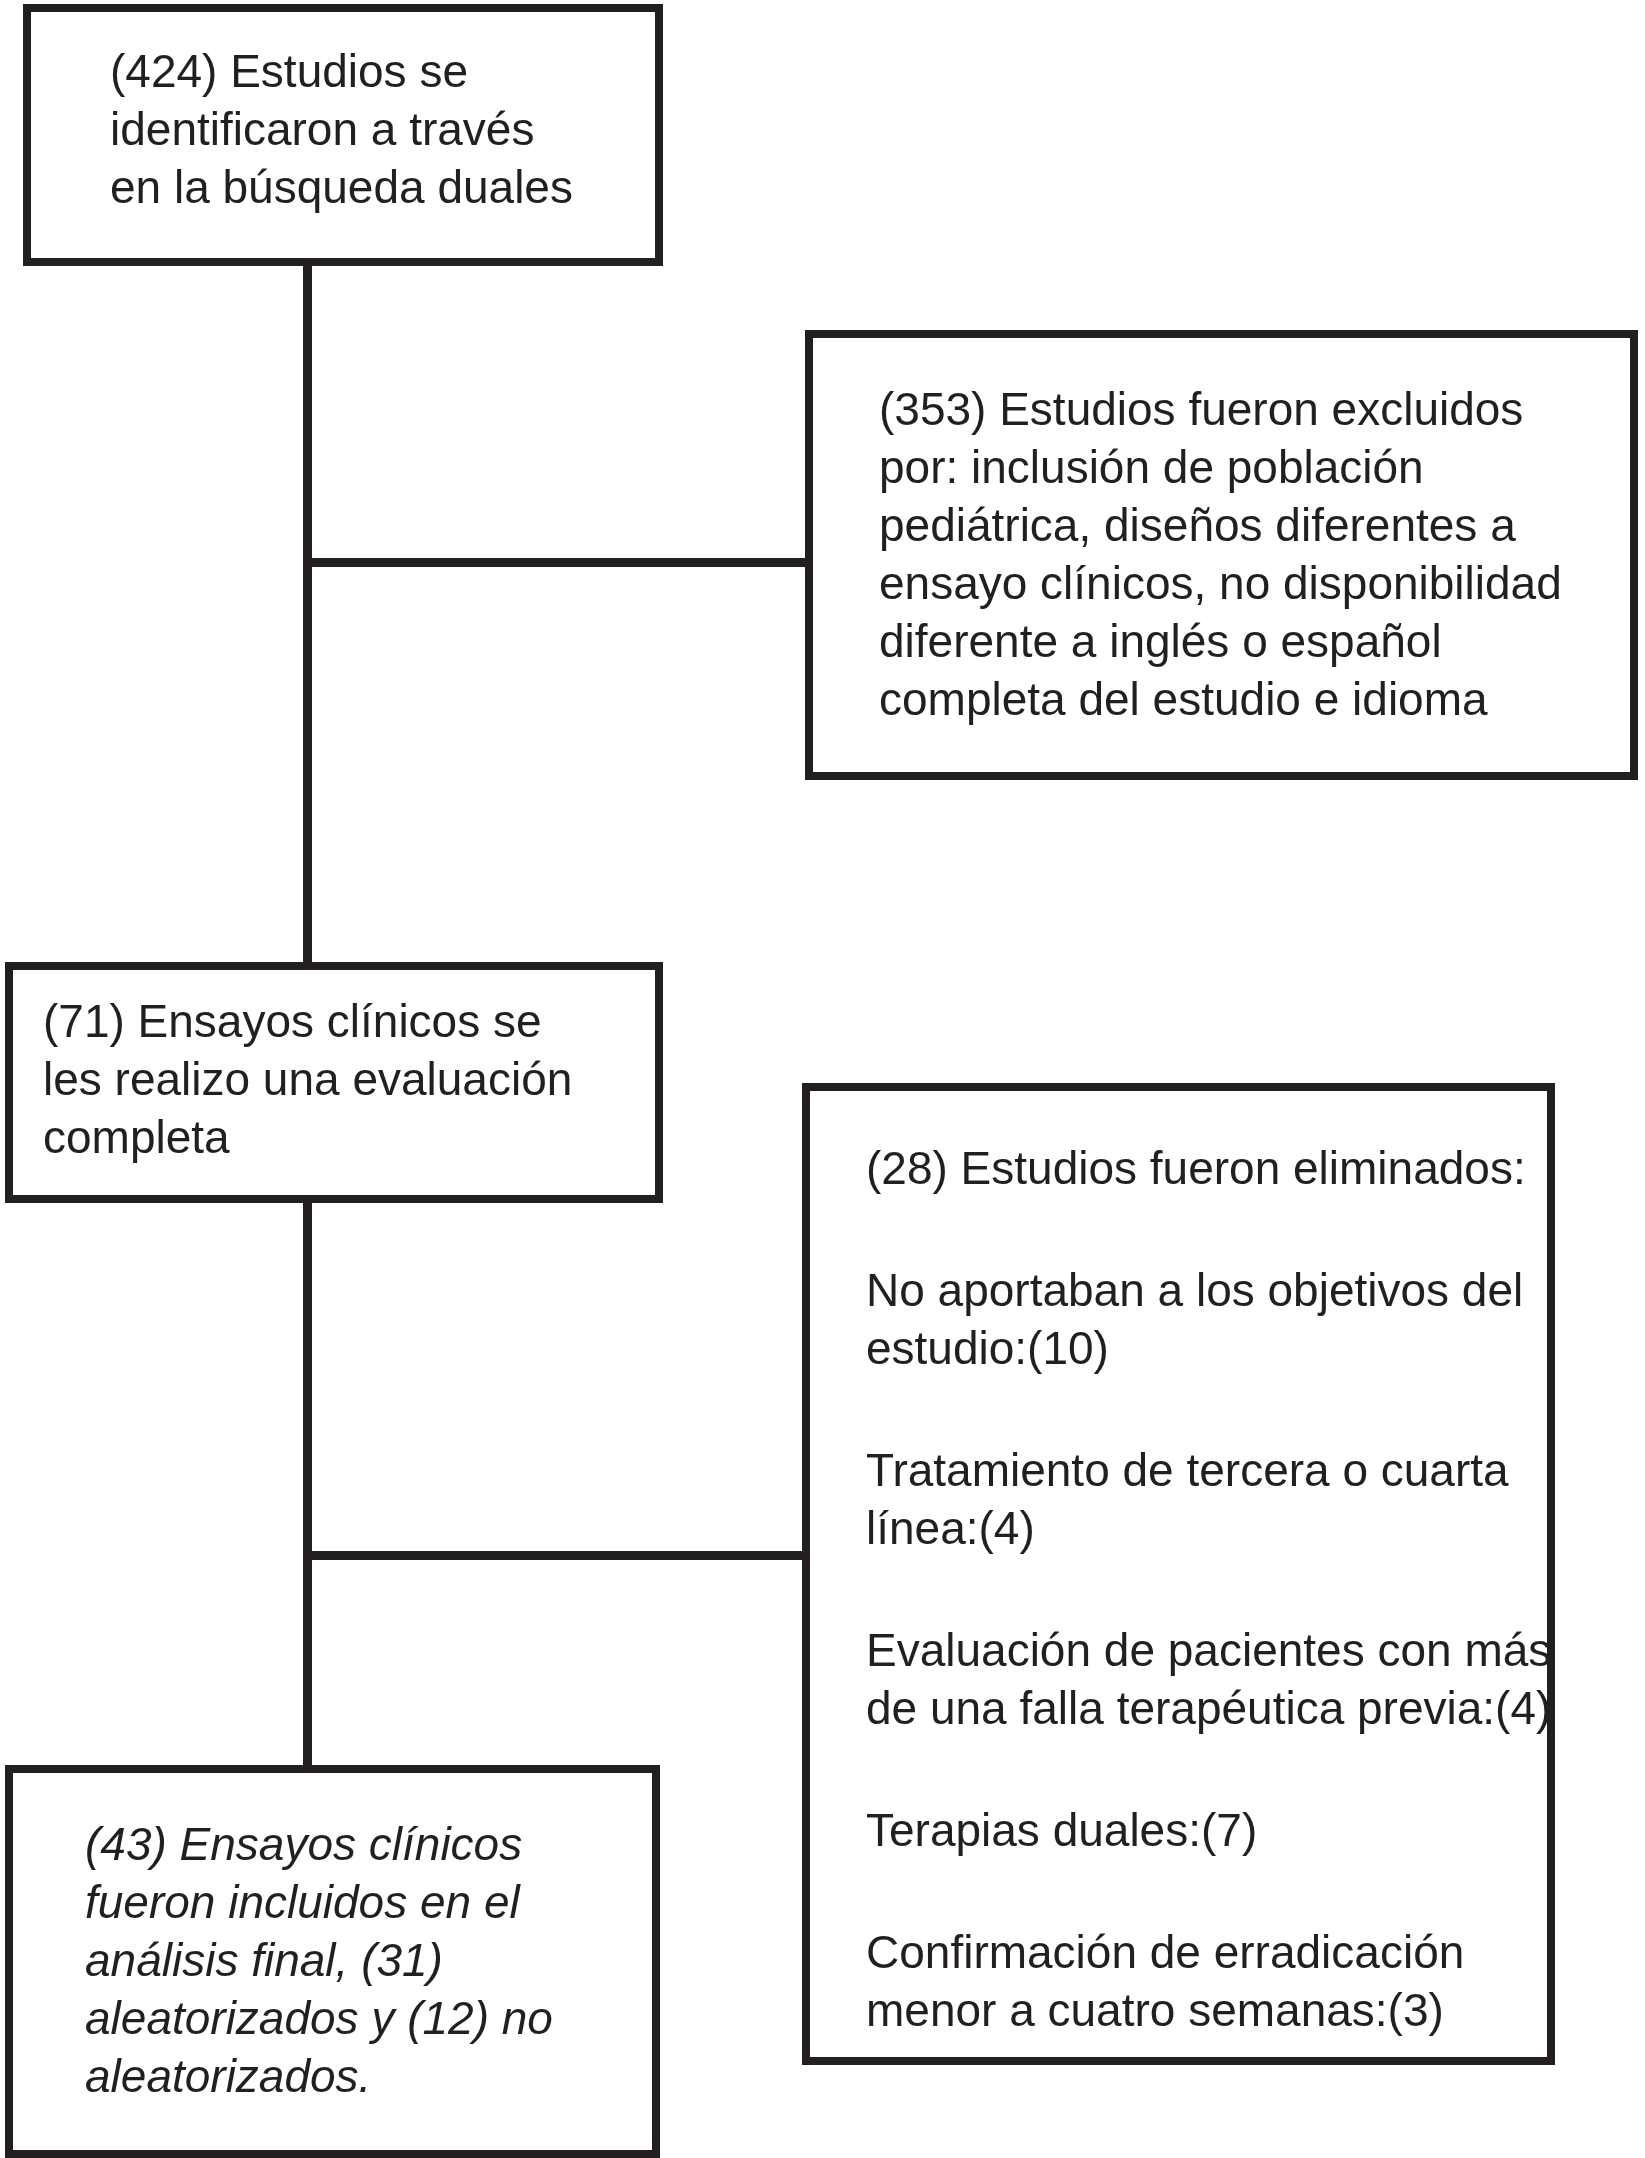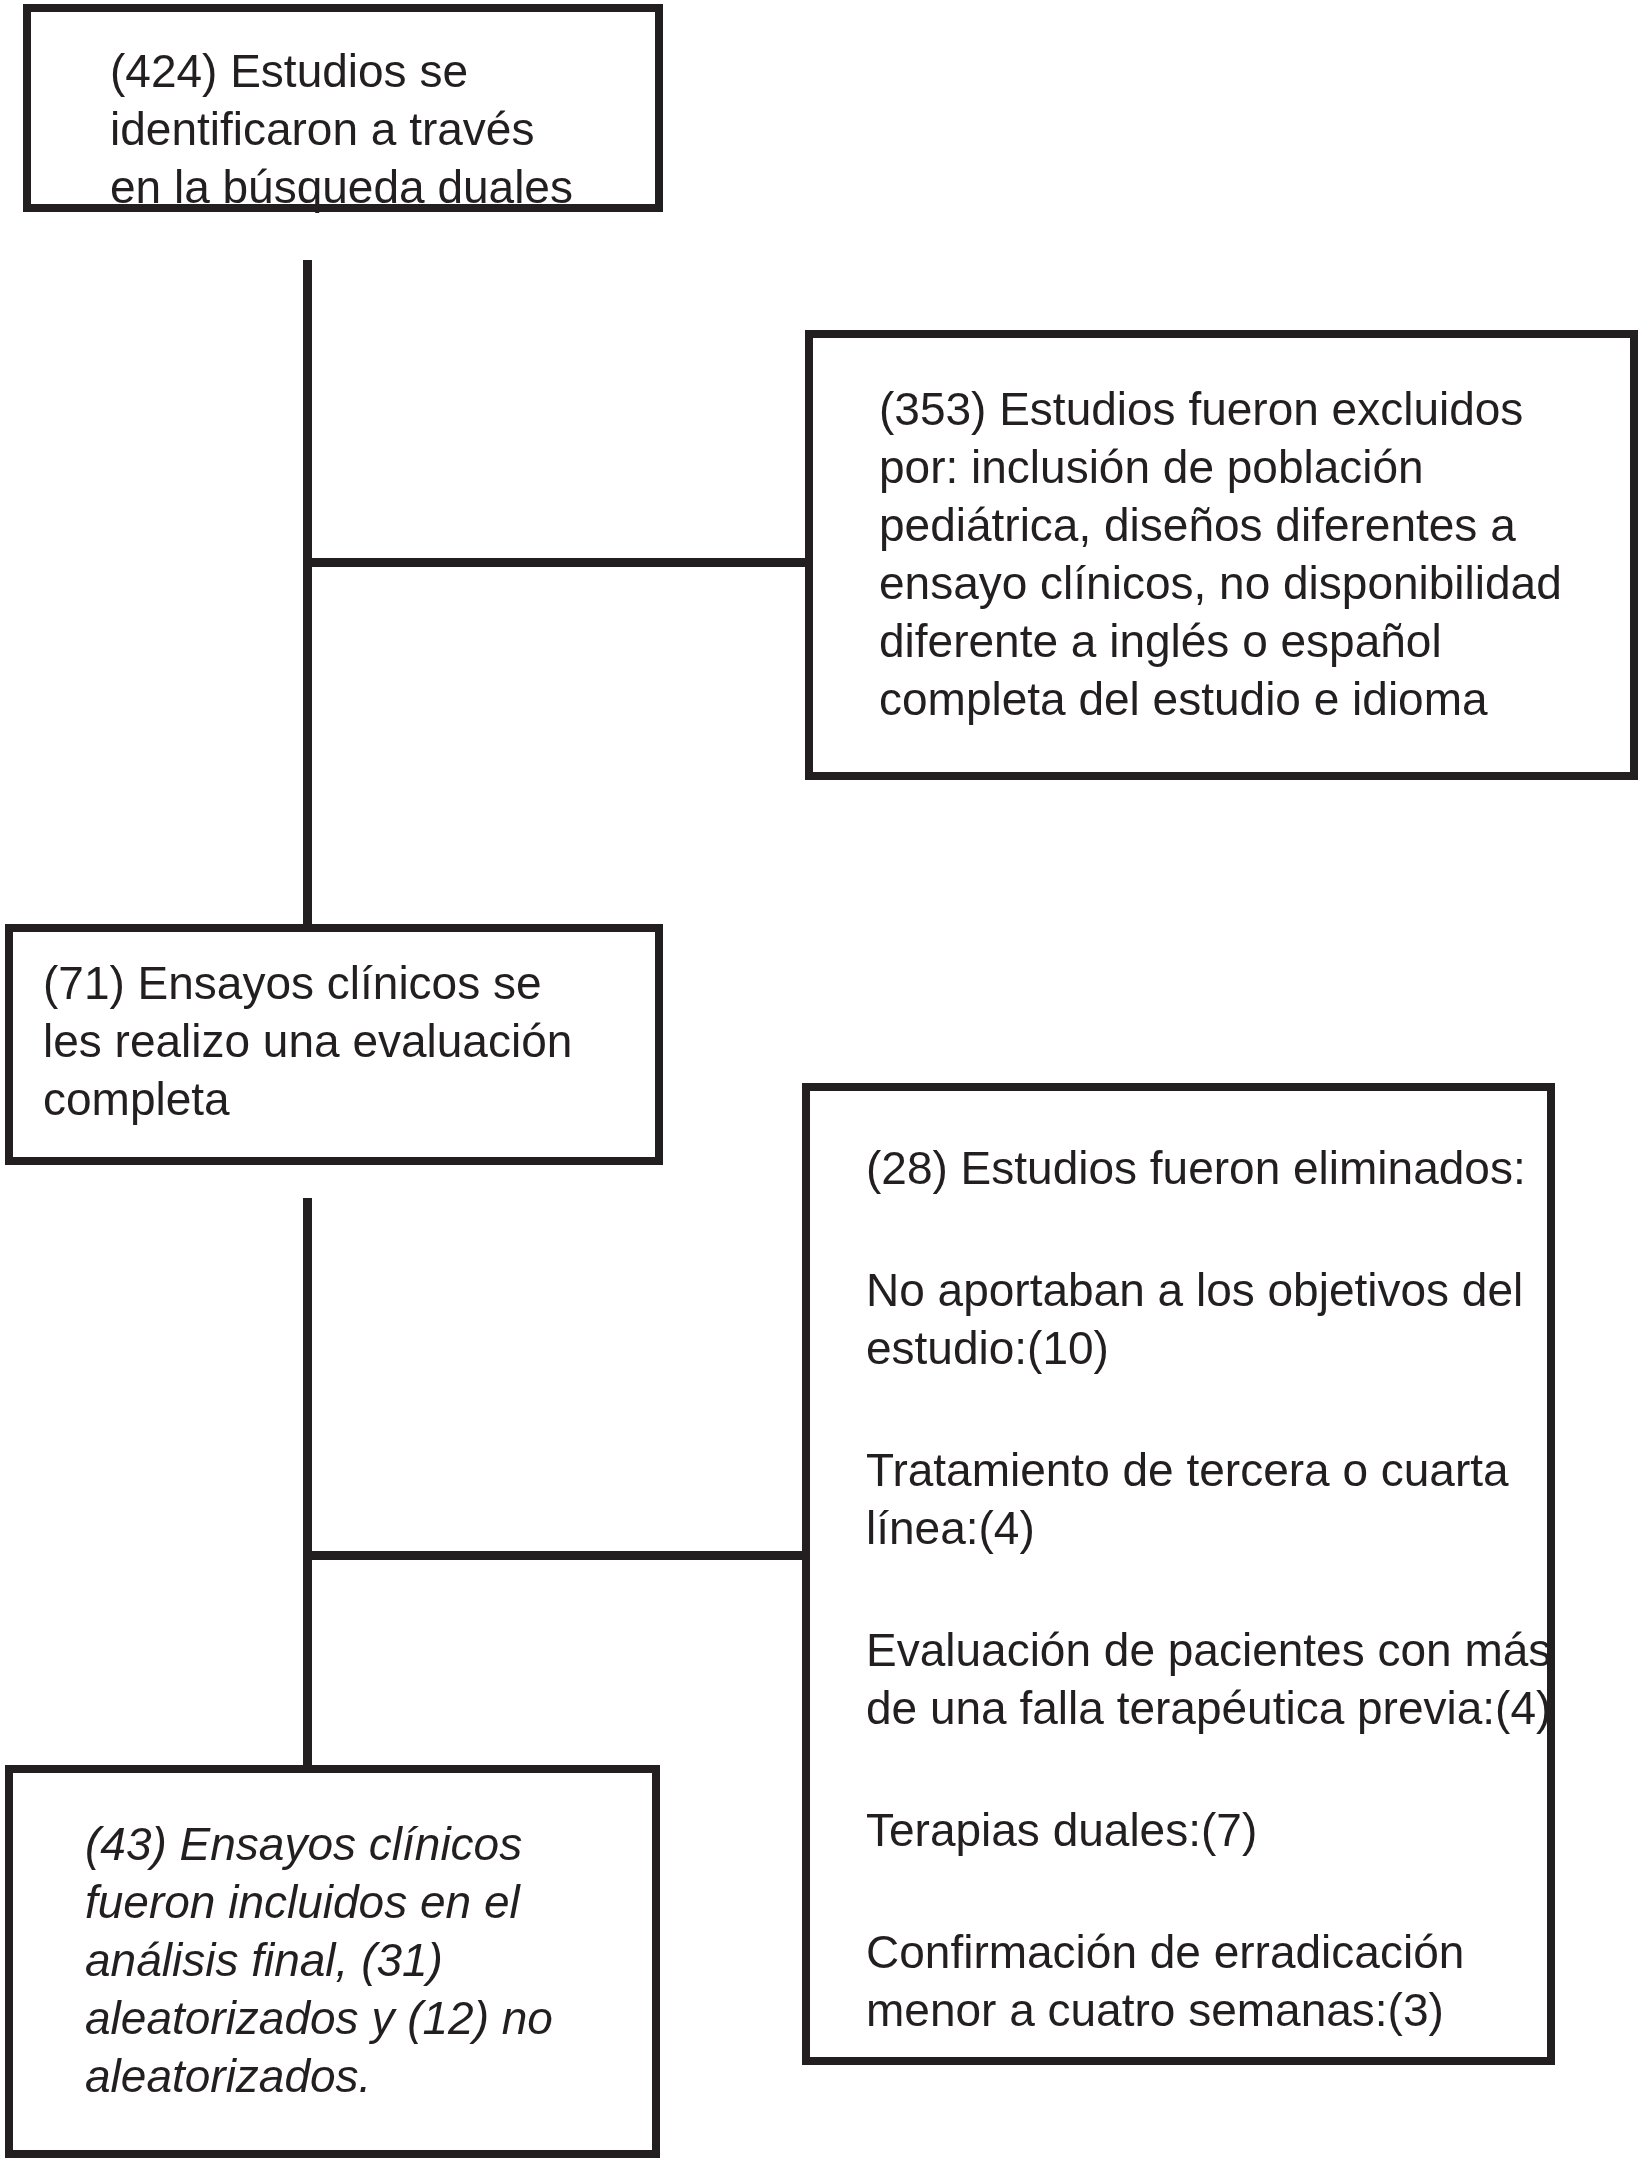--- a/index.html
+++ b/index.html
@@ -34,32 +34,32 @@
   .fc-box .para:last-child {
     margin-bottom: 0;
   }
   .connector {
     position: absolute;
     background: #231f20;
   }
   
   #box-initial-search {
     left: 23px; top: 4px;
-    width: 640px; height: 208px;
+    width: 640px; height: 262px;
     padding: 30px 27px 0 79px;
   }
   
   #box-excluded {
     left: 805px; top: 330px;
     width: 833px; height: 450px;
     padding: 42px 10px 0 66px;
   }
   
   #box-full-evaluation {
-    left: 5px; top: 924px;
+    left: 5px; top: 962px;
     width: 658px; height: 241px;
     padding: 22px 10px 0 30px;
   }
   
   #box-eliminated {
     left: 802px; top: 1083px;
     width: 753px; height: 982px;
     padding: 48px 10px 0 56px;
   }
   

